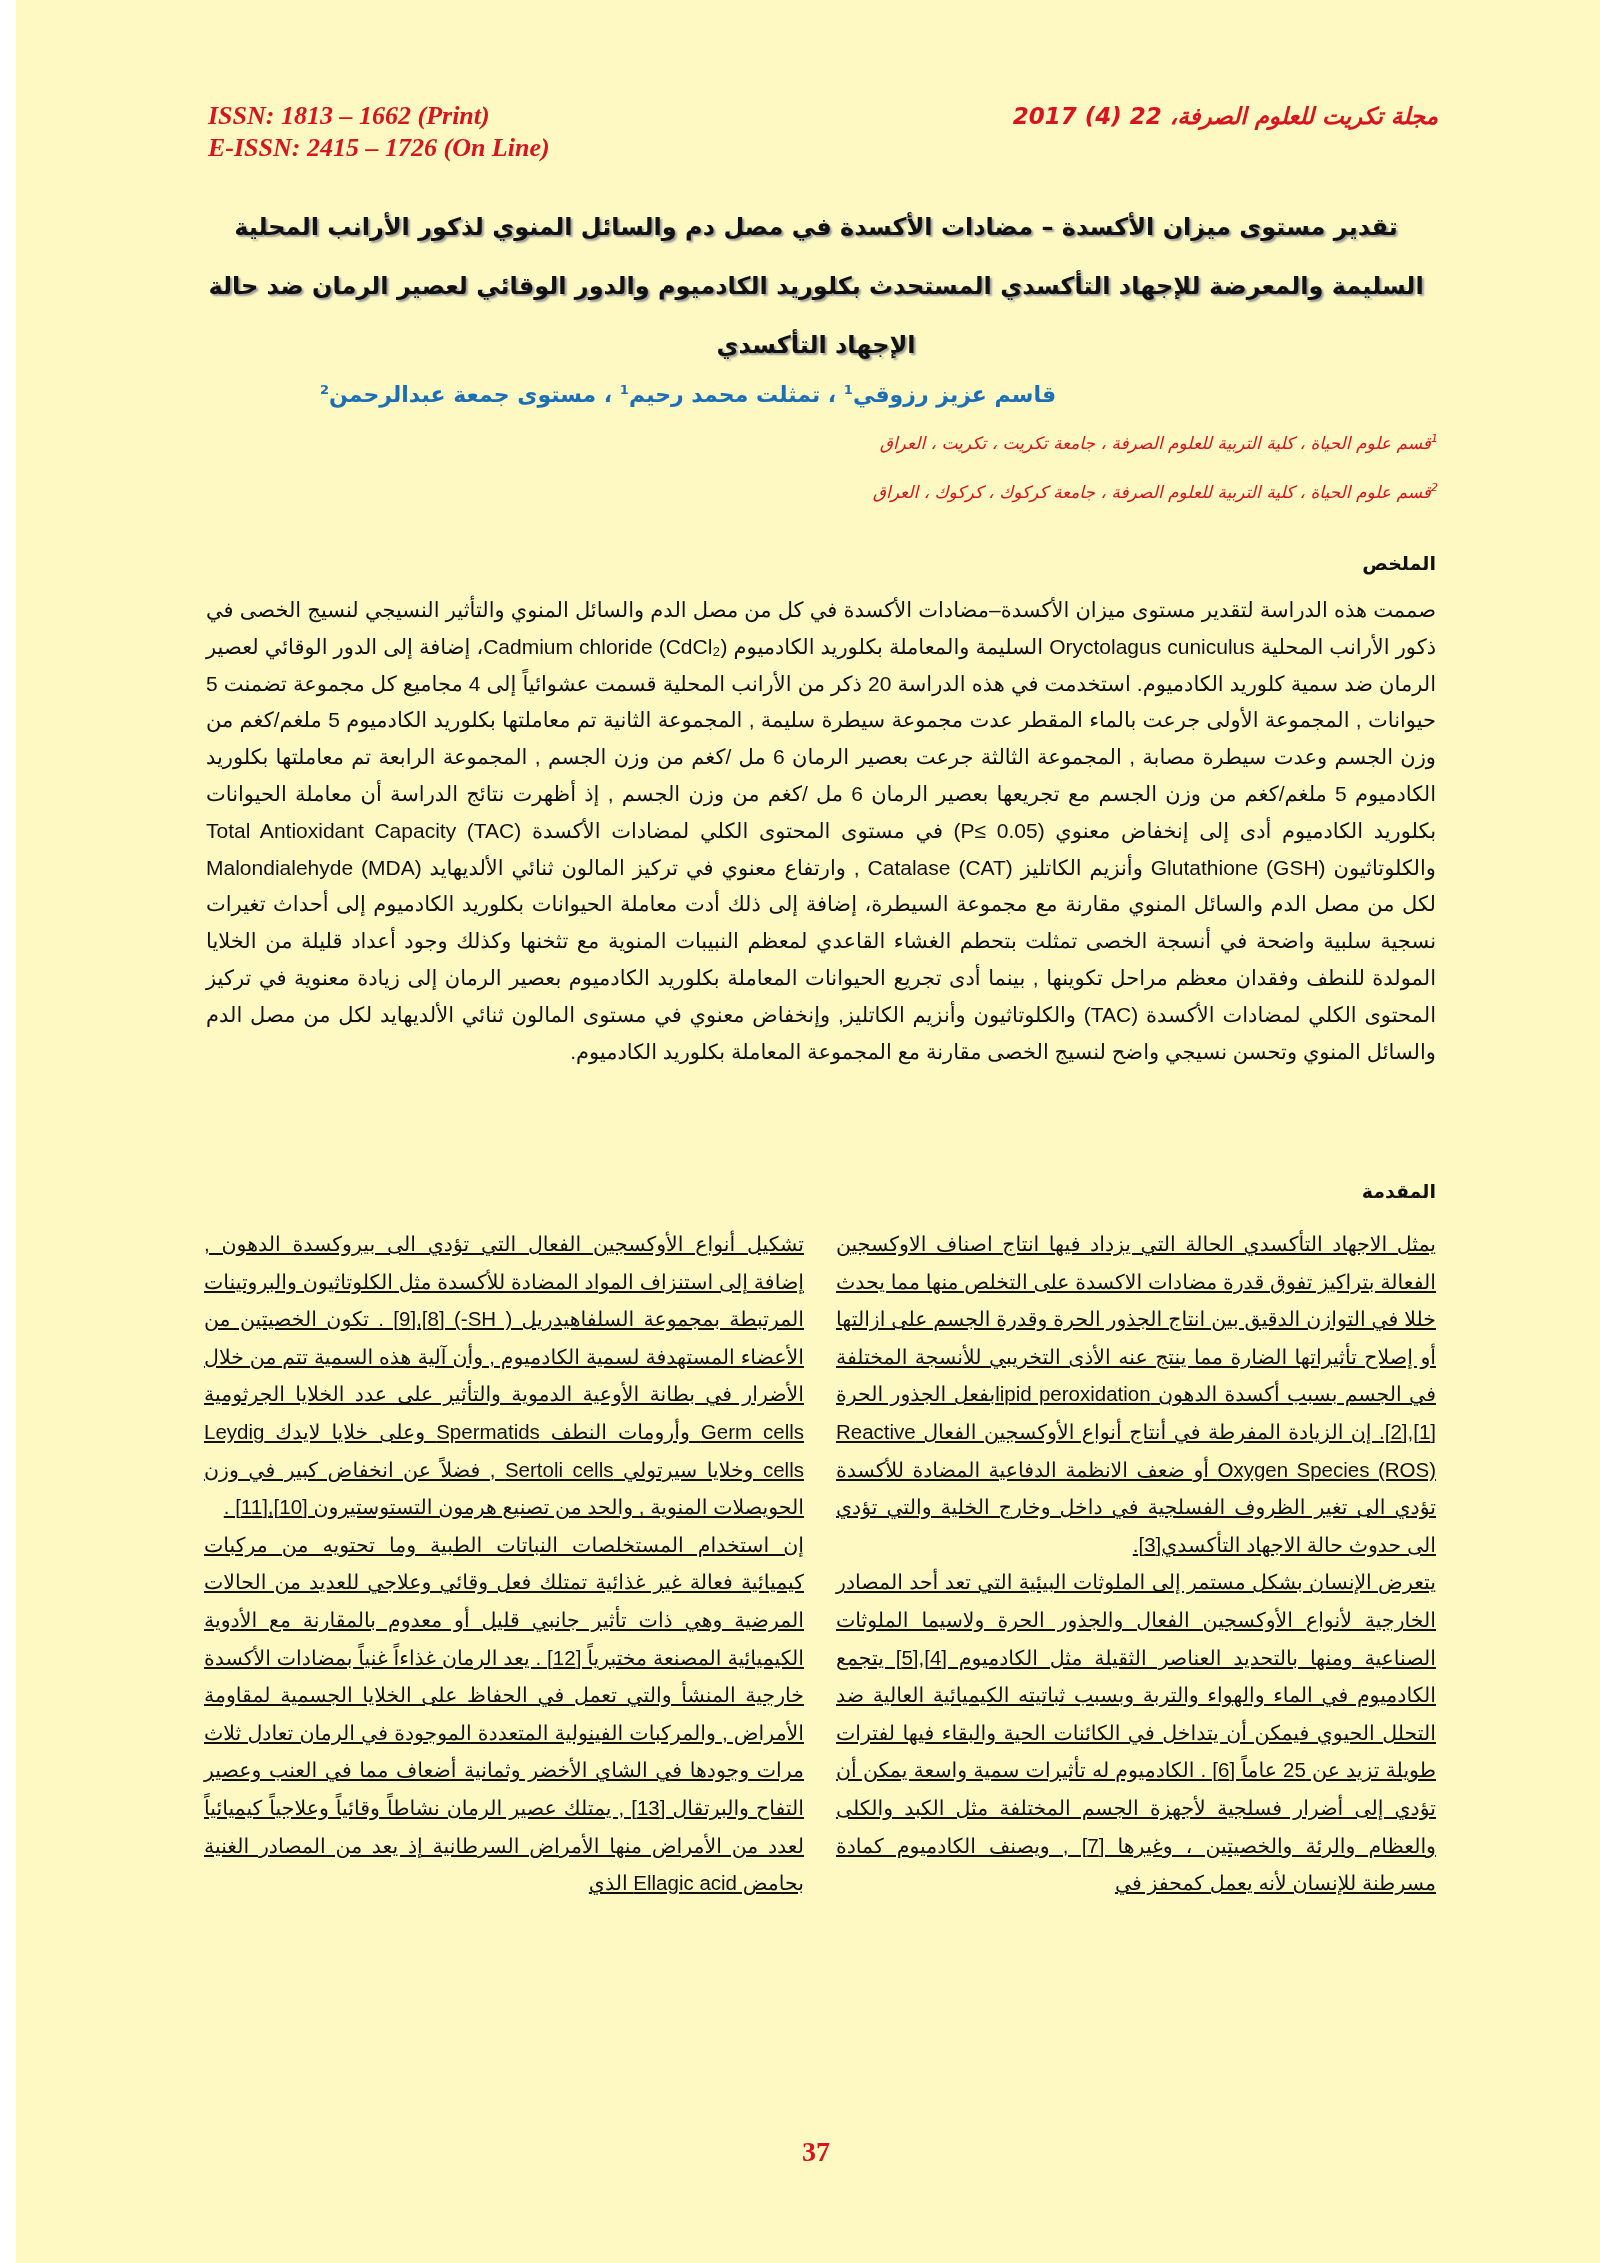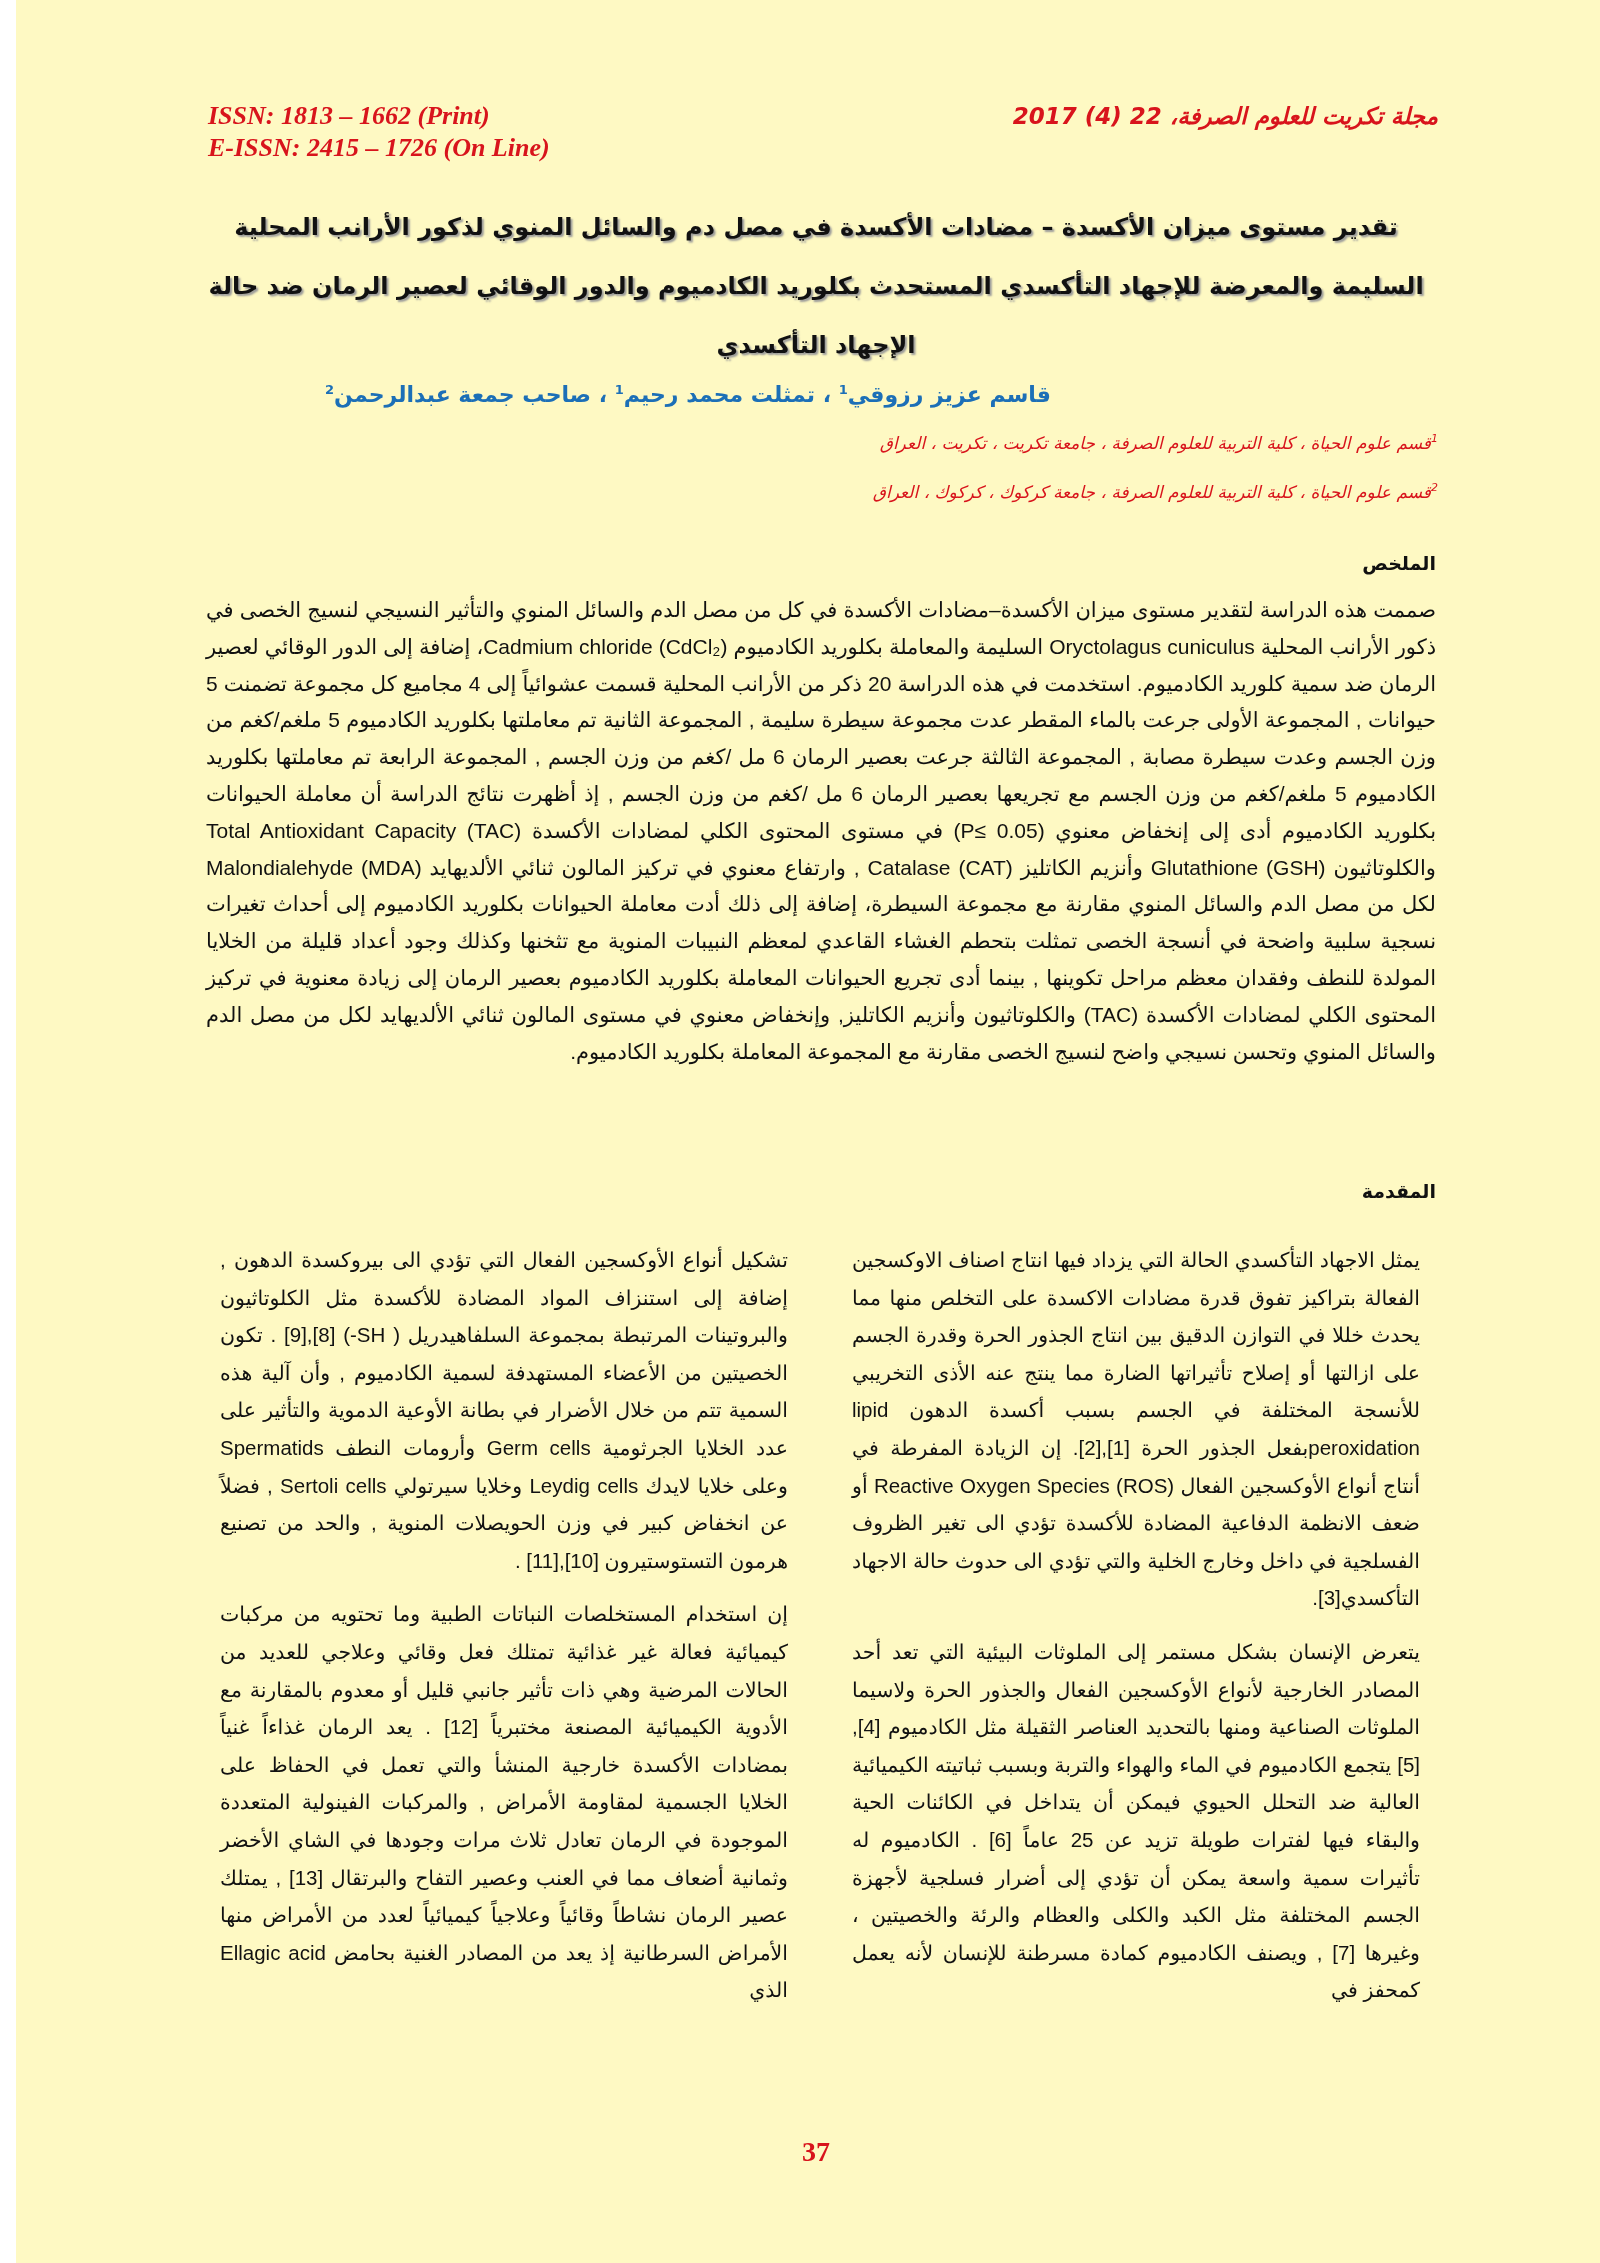--- a/index.html
+++ b/index.html
@@ -36,40 +36,40 @@
 
     .abstract { position: absolute; left: 190px; width: 1230px; top: 592px;
       direction: rtl; text-align: justify; text-align-last: right;
       font-family: "Liberation Sans", sans-serif; font-size: 21px; line-height: 36.8px; color: #111; }
 
     .col { position: absolute; top: 1225px; width: 600px; direction: rtl;
       text-align: justify; font-family: "Liberation Sans", sans-serif; font-size: 20.5px;
       line-height: 37.6px; color: #111; }
     .col-right { right: 180px; }
     .col-left { left: 188px; }
-    .col p { margin: 16px; }
+    .col p { margin: 0; text-decoration: underline; }
 
     .page-num { position: absolute; left: 0; width: 1600px; top: 2136px; text-align: center;
       font-family: "Liberation Serif", serif; font-weight: bold; font-size: 28px; color: #d8141c; }
   </style>
 </head>
 <body>
 
 <div class="page">
 
   <div class="hdr-left">
     <div>ISSN: 1813 – 1662 (Print)</div>
     <div>E-ISSN: 2415 – 1726 (On Line)</div>
   </div>
   <div class="hdr-right">مجلة تكريت للعلوم الصرفة، 22 (4) 2017</div>
 
   <div class="title">تقدير مستوى ميزان الأكسدة – مضادات الأكسدة في مصل دم والسائل المنوي لذكور الأرانب المحلية السليمة والمعرضة للإجهاد التأكسدي المستحدث بكلوريد الكادميوم والدور الوقائي لعصير الرمان ضد حالة الإجهاد التأكسدي</div>
 
   <div class="authors">
-    <span>قاسم عزيز رزوقي</span><sup>1</sup><span> ، </span><span>تمثلت محمد رحيم</span><sup>1</sup><span> ، </span><span>صاحب جمعة عبدالرحمن</span><sup>2</sup>
+    <span>قاسم عزيز رزوقي</span><sup>1</sup><span> ، </span><span>تمثلت محمد رحيم</span><sup>1</sup><span> ، </span><span>مستوى جمعة عبدالرحمن</span><sup>2</sup>
   </div>
 
   <div class="affil affil1">
     <sup>1</sup><span>قسم علوم الحياة ، كلية التربية للعلوم الصرفة ، جامعة تكريت ، تكريت ، العراق</span>
   </div>
   <div class="affil affil2">
     <sup>2</sup><span>قسم علوم الحياة ، كلية التربية للعلوم الصرفة ، جامعة كركوك ، كركوك ، العراق</span>
   </div>
 
   <div class="heading h-abstract">الملخص</div>

